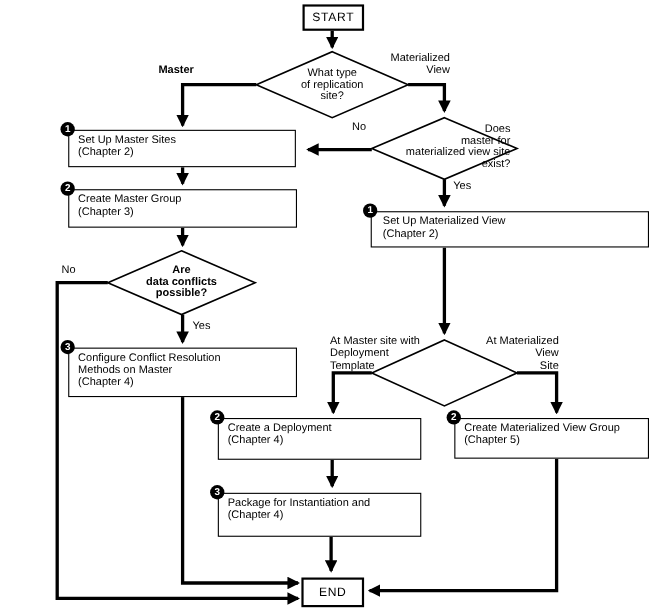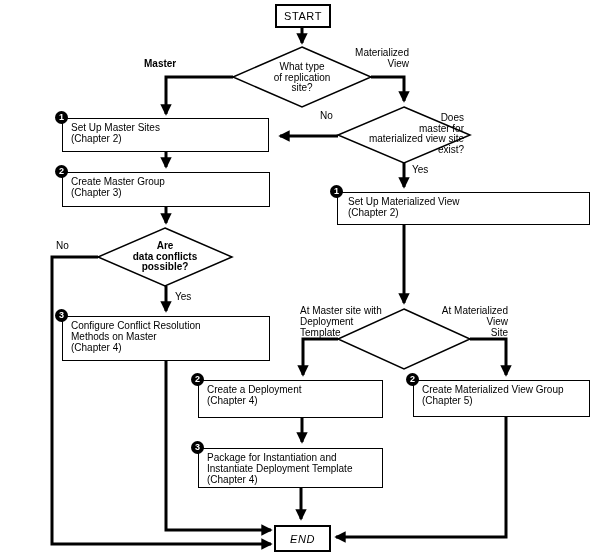--- a/index.html
+++ b/index.html
@@ -60,21 +60,21 @@
     <path class="wire" d="M301,488 L301,519" marker-end="url(#ah)"></path>
     <path class="wire" d="M506,417 L506,537 L336,537" marker-end="url(#ah)"></path>
 
     <polygon class="diamond" points="302,47 371,77 302,107 233,77"></polygon>
     <polygon class="diamond" points="404,107 470,135 404,163 338,135"></polygon>
     <polygon class="diamond" points="165,228 232,257 165,286 98,257"></polygon>
     <polygon class="diamond" points="404,309 470,339 404,369 338,339"></polygon>
   </svg>
 
   <div class="terminal" style="left:275px; top:4px; width:56px; height:24px;">START</div>
-  <div class="terminal" style="left:274px; top:525px; width:57px; height:27px;font-style:italic;">END</div>
+  <div class="terminal" style="left:274px; top:525px; width:57px; height:27px;">END</div>
 
   <div class="dtext" style="left:252px; top:62px; width:100px;">
     <div>What type</div>
     <div>of replication</div>
     <div>site?</div>
   </div>
   <div class="dtext" style="left:344px; top:113px; width:120px;text-align:right;">
     <div>Does</div>
     <div>master for</div>
     <div>materialized view site</div>
@@ -119,21 +119,20 @@
 
   <div class="pbox" style="left:413px; top:380px; width:177px; height:37px;">
     <span class="badge">2</span>
     <div>Create Materialized View Group</div>
     <div>(Chapter 5)</div>
   </div>
 
   <div class="pbox" style="left:198px; top:448px; width:185px; height:40px;">
     <span class="badge">3</span>
     <div>Package for Instantiation and</div>
-    <div>Instantiate Deployment Template</div>
     <div>(Chapter 4)</div>
   </div>
 
   <div class="elabel" style="left:144px; top:58px; width:42px;font-weight:bold;">Master</div>
 
   <div class="elabel r" style="left:339px; top:47px; width:70px;">
     <div>Materialized</div>
     <div>View</div>
   </div>
 

